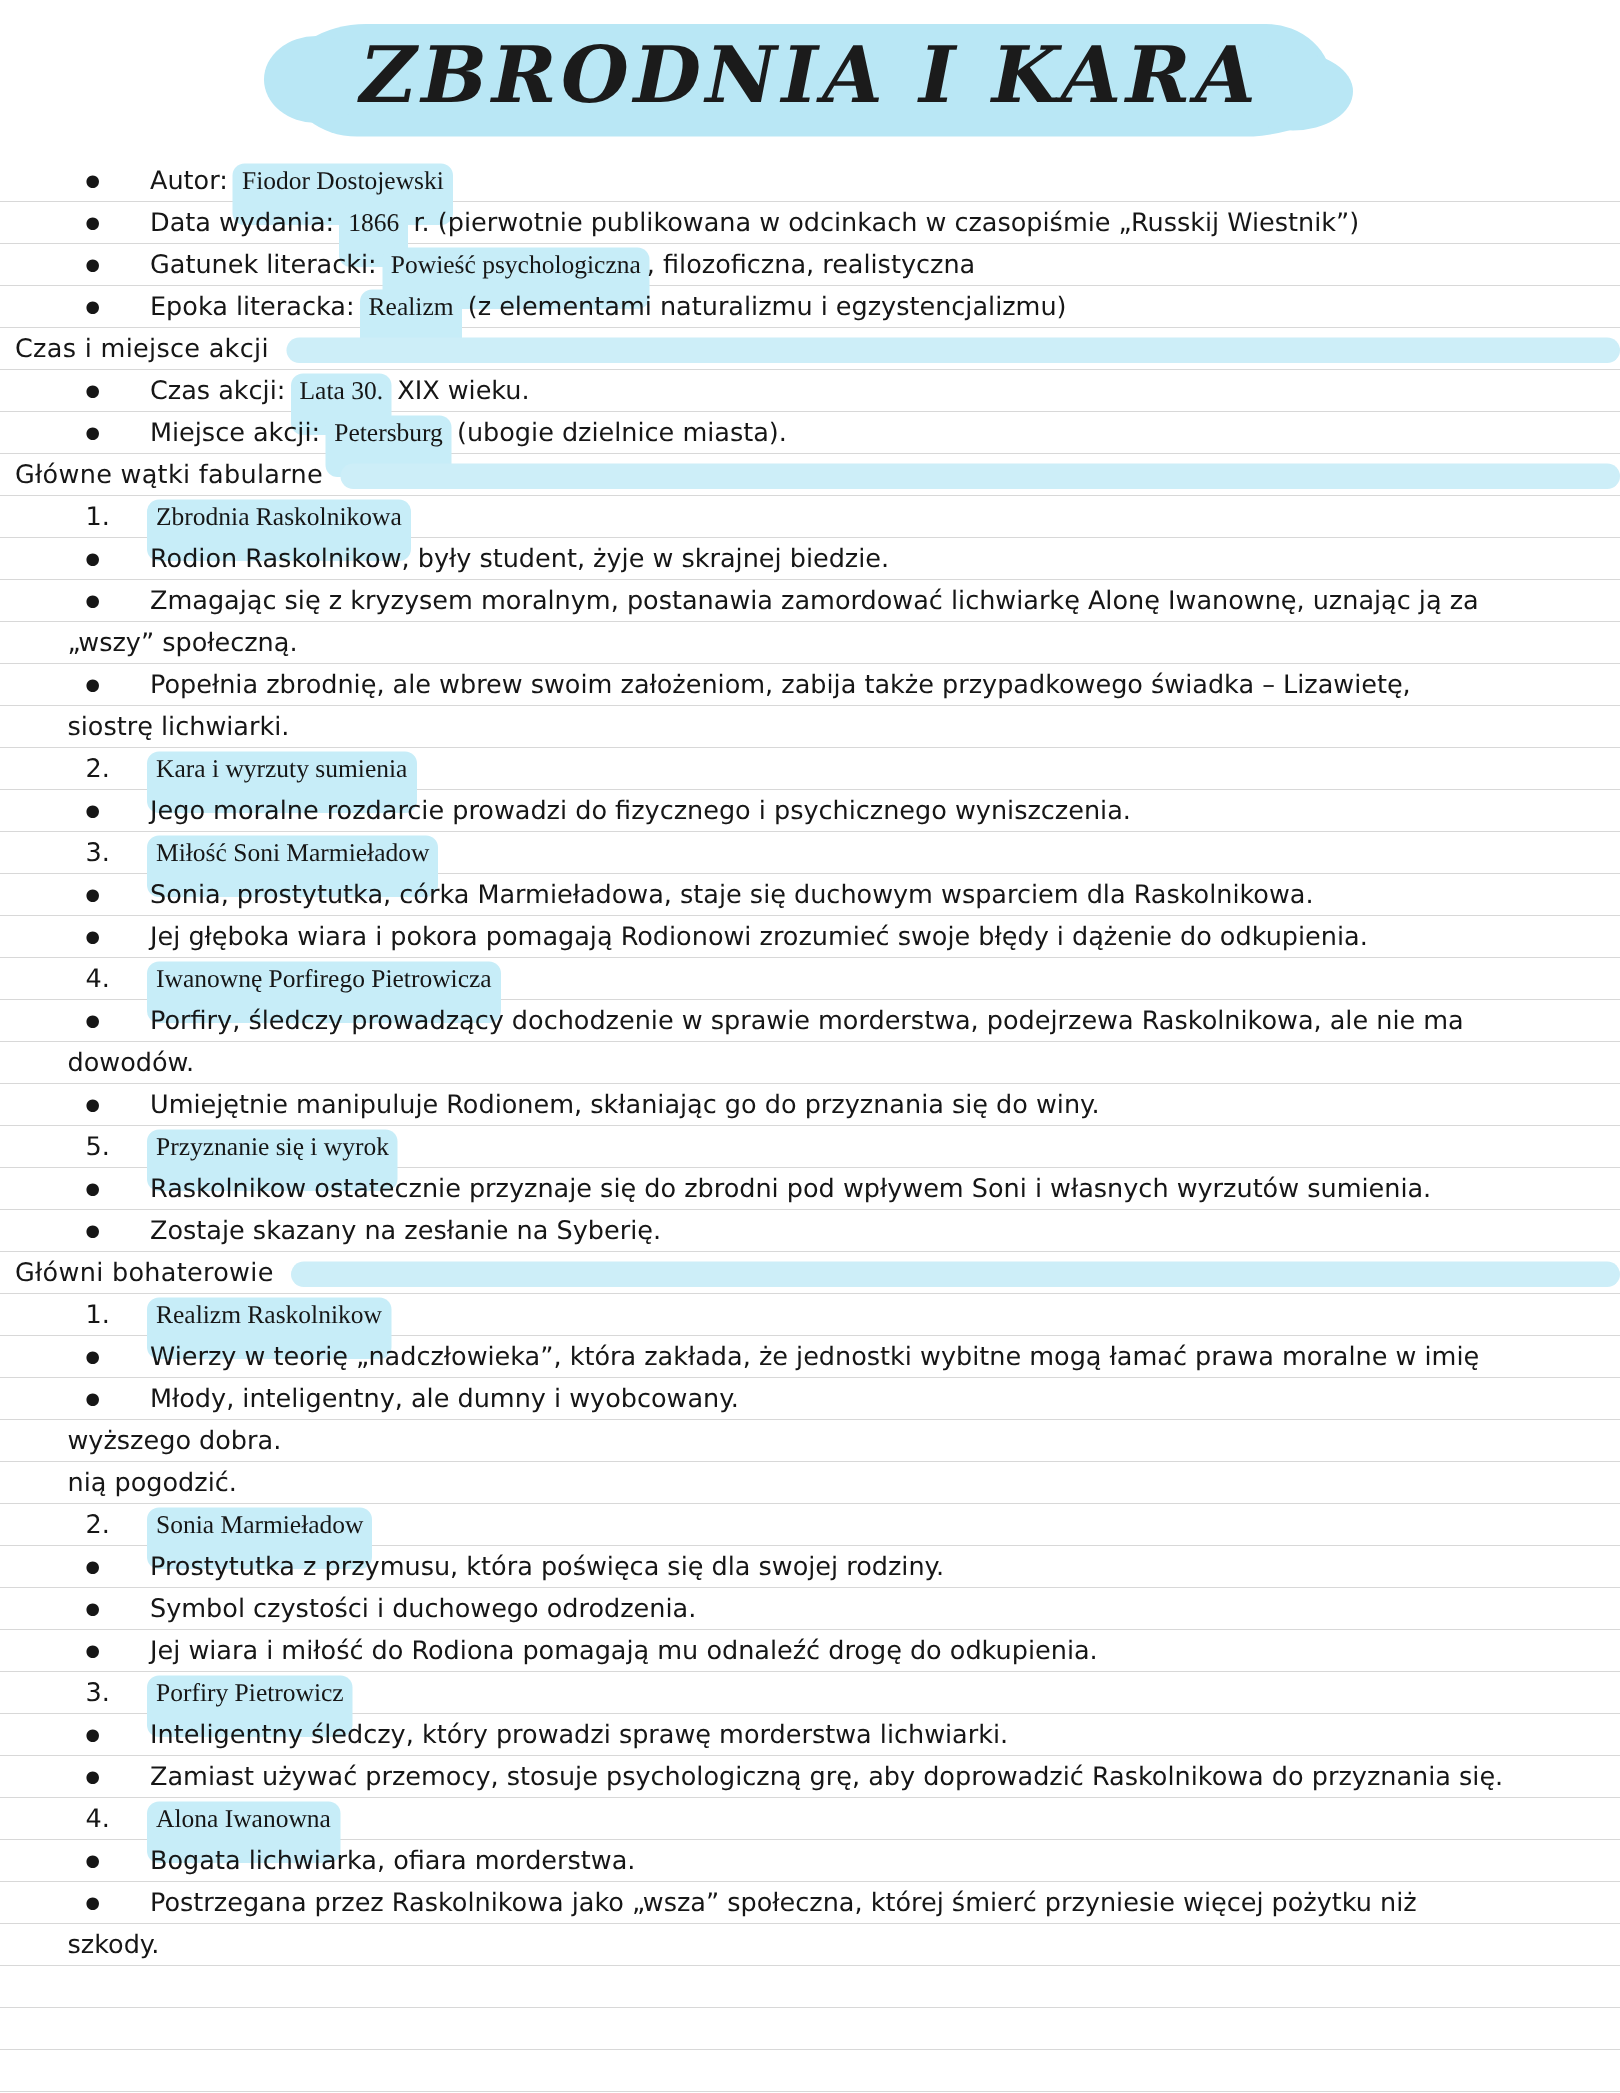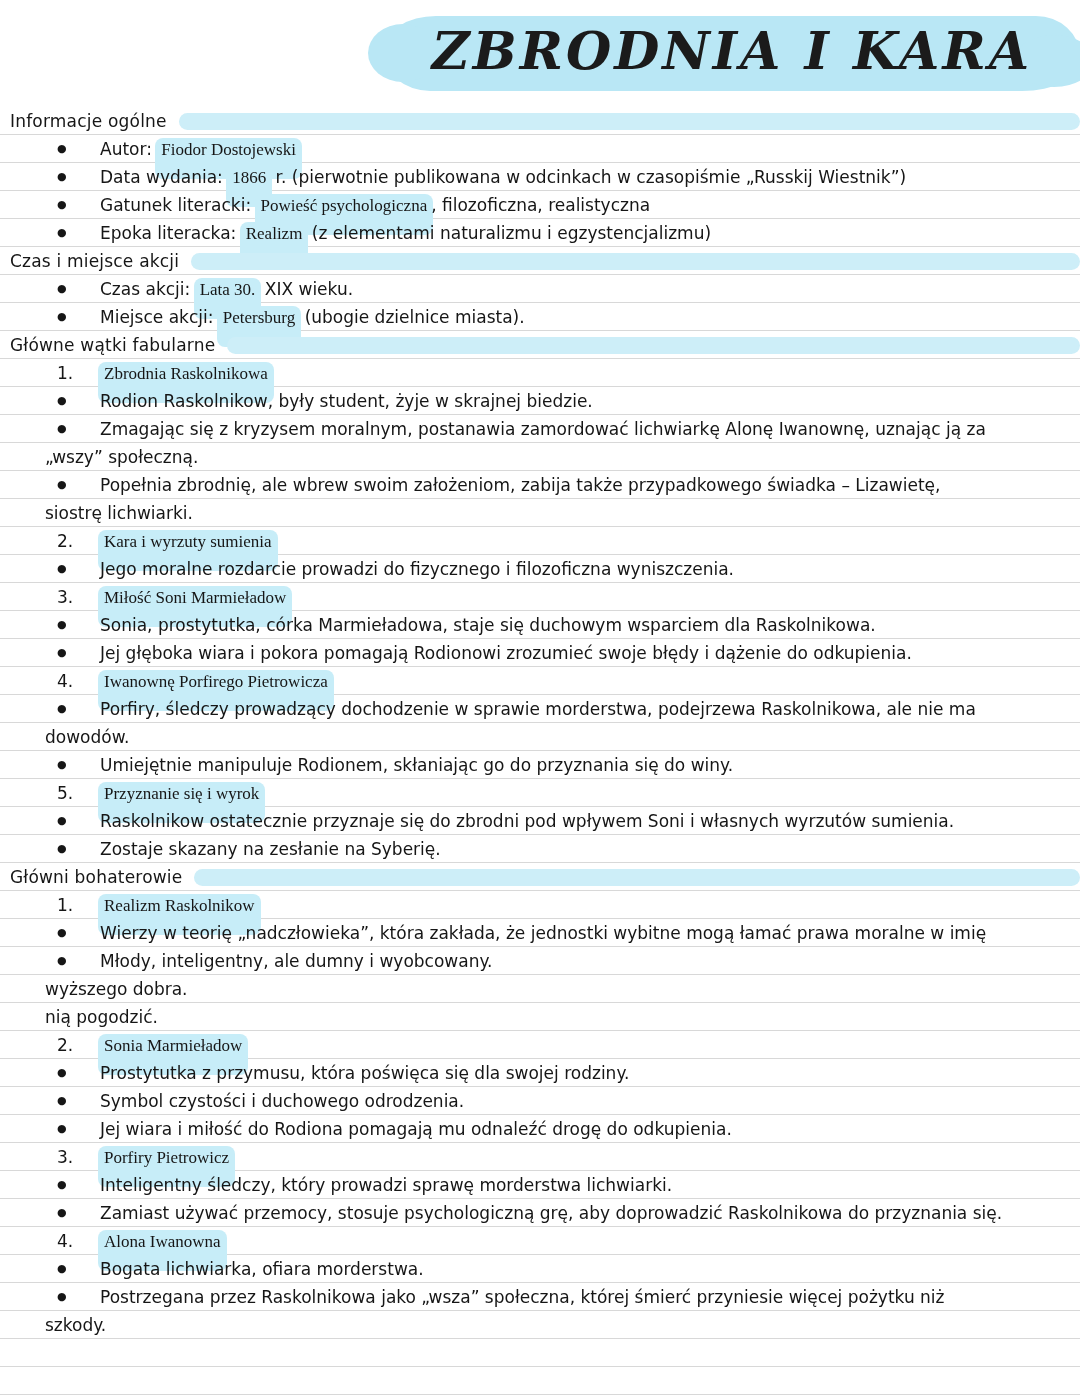--- a/index.html
+++ b/index.html
@@ -5,21 +5,21 @@
   * { margin:0; padding:0; box-sizing:border-box; }
   html, body { width:1080px; height:1395px; overflow:hidden; background:#ffffff; }
   body {
     font-family:"DejaVu Sans","Liberation Sans",sans-serif;
     color:#161616;
     -webkit-font-smoothing:antialiased;
   }
   .page { width:1080px; height:1395px; position:relative; }
 
   
-  .title-wrap { height:107px; display:flex; align-items:center; justify-content:flex-end; }
+  .title-wrap { height:107px; display:flex; align-items:center; justify-content:center; }
   .title-blob {
     position:relative;
     background:var(--title-bg,#b9e7f5);
     border-radius:52px 44px 58px 46px / 34px 40px 30px 38px;
     padding:4px 48px 10px 48px;
   }
   .title-blob::before {
     content:""; position:absolute; left:-16px; top:8px; width:70px; height:58px;
     background:var(--title-bg,#b9e7f5); border-radius:50%; z-index:0;
   }
@@ -64,24 +64,20 @@
 </head>
 <body>
 
 <div class="page">
   <div class="title-wrap">
     <span class="title-blob">
       <span class="title-text">ZBRODNIA I KARA</span>
     </span>
   </div>
   <div class="content">
-      <div class="heading-row">
-        <span class="heading-text">Informacje ogólne</span>
-        <div class="heading-bar"></div>
-      </div>
       <div class="line"><span class="marker dot">●</span><span>Autor: </span><span class="hl">Fiodor Dostojewski</span></div>
       <div class="line"><span class="marker dot">●</span><span>Data wydania: </span><span class="hl">1866</span><span> r. (pierwotnie publikowana w odcinkach w czasopiśmie „Russkij Wiestnik”)</span></div>
       <div class="line"><span class="marker dot">●</span><span>Gatunek literacki: </span><span class="hl">Powieść psychologiczna</span><span>, filozoficzna, realistyczna</span></div>
       <div class="line"><span class="marker dot">●</span><span>Epoka literacka: </span><span class="hl">Realizm</span><span> (z elementami naturalizmu i egzystencjalizmu)</span></div>
       <div class="heading-row">
         <span class="heading-text">Czas i miejsce akcji</span>
         <div class="heading-bar"></div>
       </div>
       <div class="line"><span class="marker dot">●</span><span>Czas akcji: </span><span class="hl">Lata 30.</span><span> XIX wieku.</span></div>
       <div class="line"><span class="marker dot">●</span><span>Miejsce akcji: </span><span class="hl">Petersburg</span><span> (ubogie dzielnice miasta).</span></div>
@@ -89,21 +85,21 @@
         <span class="heading-text">Główne wątki fabularne</span>
         <div class="heading-bar"></div>
       </div>
       <div class="line"><span class="marker">1.</span><span class="hl">Zbrodnia Raskolnikowa</span></div>
       <div class="line"><span class="marker dot">●</span><span>Rodion Raskolnikow, były student, żyje w skrajnej biedzie.</span></div>
       <div class="line"><span class="marker dot">●</span><span>Zmagając się z kryzysem moralnym, postanawia zamordować lichwiarkę Alonę Iwanownę, uznając ją za</span></div>
       <div class="line cont"><span>„wszy” społeczną.</span></div>
       <div class="line"><span class="marker dot">●</span><span>Popełnia zbrodnię, ale wbrew swoim założeniom, zabija także przypadkowego świadka – Lizawietę,</span></div>
       <div class="line cont"><span>siostrę lichwiarki.</span></div>
       <div class="line"><span class="marker">2.</span><span class="hl">Kara i wyrzuty sumienia</span></div>
-      <div class="line"><span class="marker dot">●</span><span>Jego moralne rozdarcie prowadzi do fizycznego i filozoficzna wyniszczenia.</span></div>
+      <div class="line"><span class="marker dot">●</span><span>Jego moralne rozdarcie prowadzi do fizycznego i psychicznego wyniszczenia.</span></div>
       <div class="line"><span class="marker">3.</span><span class="hl">Miłość Soni Marmieładow</span></div>
       <div class="line"><span class="marker dot">●</span><span>Sonia, prostytutka, córka Marmieładowa, staje się duchowym wsparciem dla Raskolnikowa.</span></div>
       <div class="line"><span class="marker dot">●</span><span>Jej głęboka wiara i pokora pomagają Rodionowi zrozumieć swoje błędy i dążenie do odkupienia.</span></div>
       <div class="line"><span class="marker">4.</span><span class="hl">Iwanownę Porfirego Pietrowicza</span></div>
       <div class="line"><span class="marker dot">●</span><span>Porfiry, śledczy prowadzący dochodzenie w sprawie morderstwa, podejrzewa Raskolnikowa, ale nie ma</span></div>
       <div class="line cont"><span>dowodów.</span></div>
       <div class="line"><span class="marker dot">●</span><span>Umiejętnie manipuluje Rodionem, skłaniając go do przyznania się do winy.</span></div>
       <div class="line"><span class="marker">5.</span><span class="hl">Przyznanie się i wyrok</span></div>
       <div class="line"><span class="marker dot">●</span><span>Raskolnikow ostatecznie przyznaje się do zbrodni pod wpływem Soni i własnych wyrzutów sumienia.</span></div>
       <div class="line"><span class="marker dot">●</span><span>Zostaje skazany na zesłanie na Syberię.</span></div>

